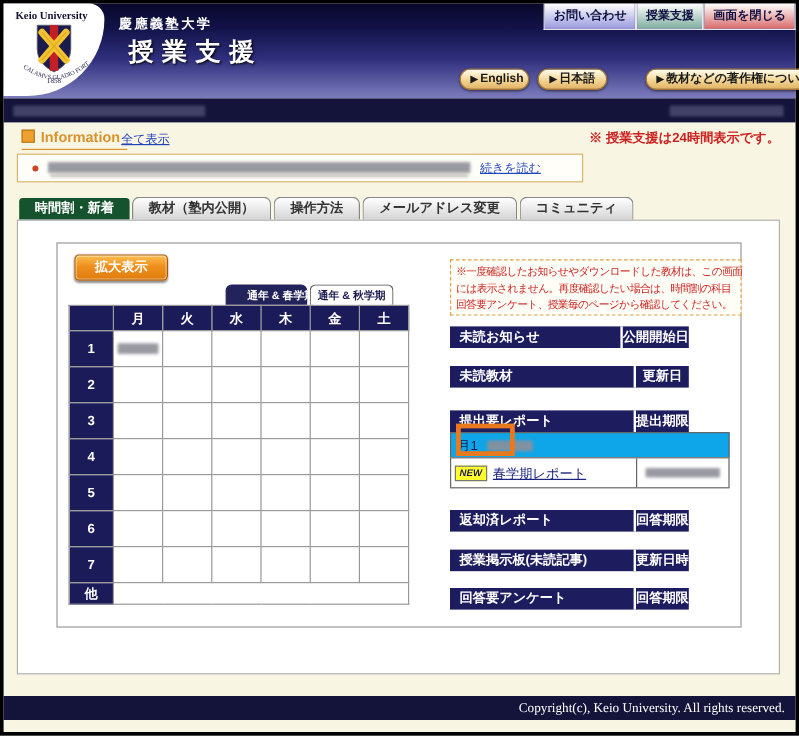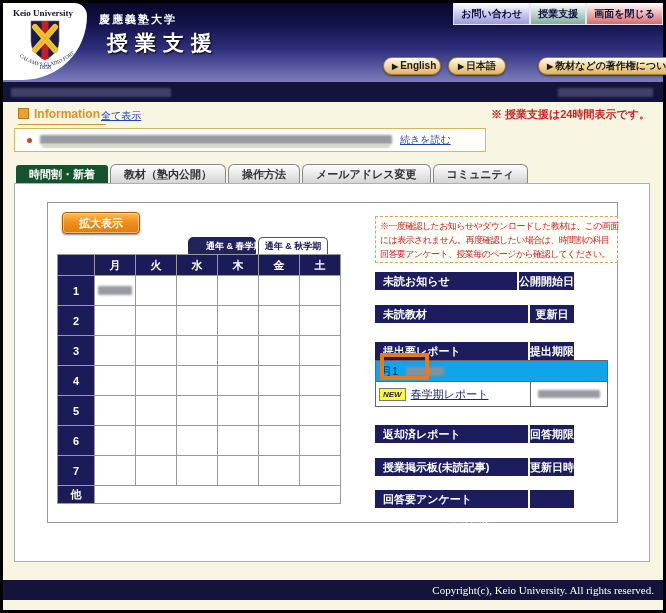--- a/index.html
+++ b/index.html
@@ -283,19 +283,19 @@
   <div class="annot"></div>
 
   <div class="bar" style="top:425px;">
     <span class="bar-l">返却済レポート</span>
     <span class="bar-r">回答期限</span>
   </div>
   <div class="bar" style="top:458px;">
     <span class="bar-l">授業掲示板(未読記事)</span>
     <span class="bar-r">更新日時</span>
   </div>
-  <div class="bar" style="top:490px;flex-direction:column;">
+  <div class="bar" style="top:490px;">
     <span class="bar-l">回答要アンケート</span>
     <span class="bar-r">回答期限</span>
   </div>
 
   <div class="footer">Copyright(c), Keio University. All rights reserved.</div>
 </div>
 
 </body></html>

